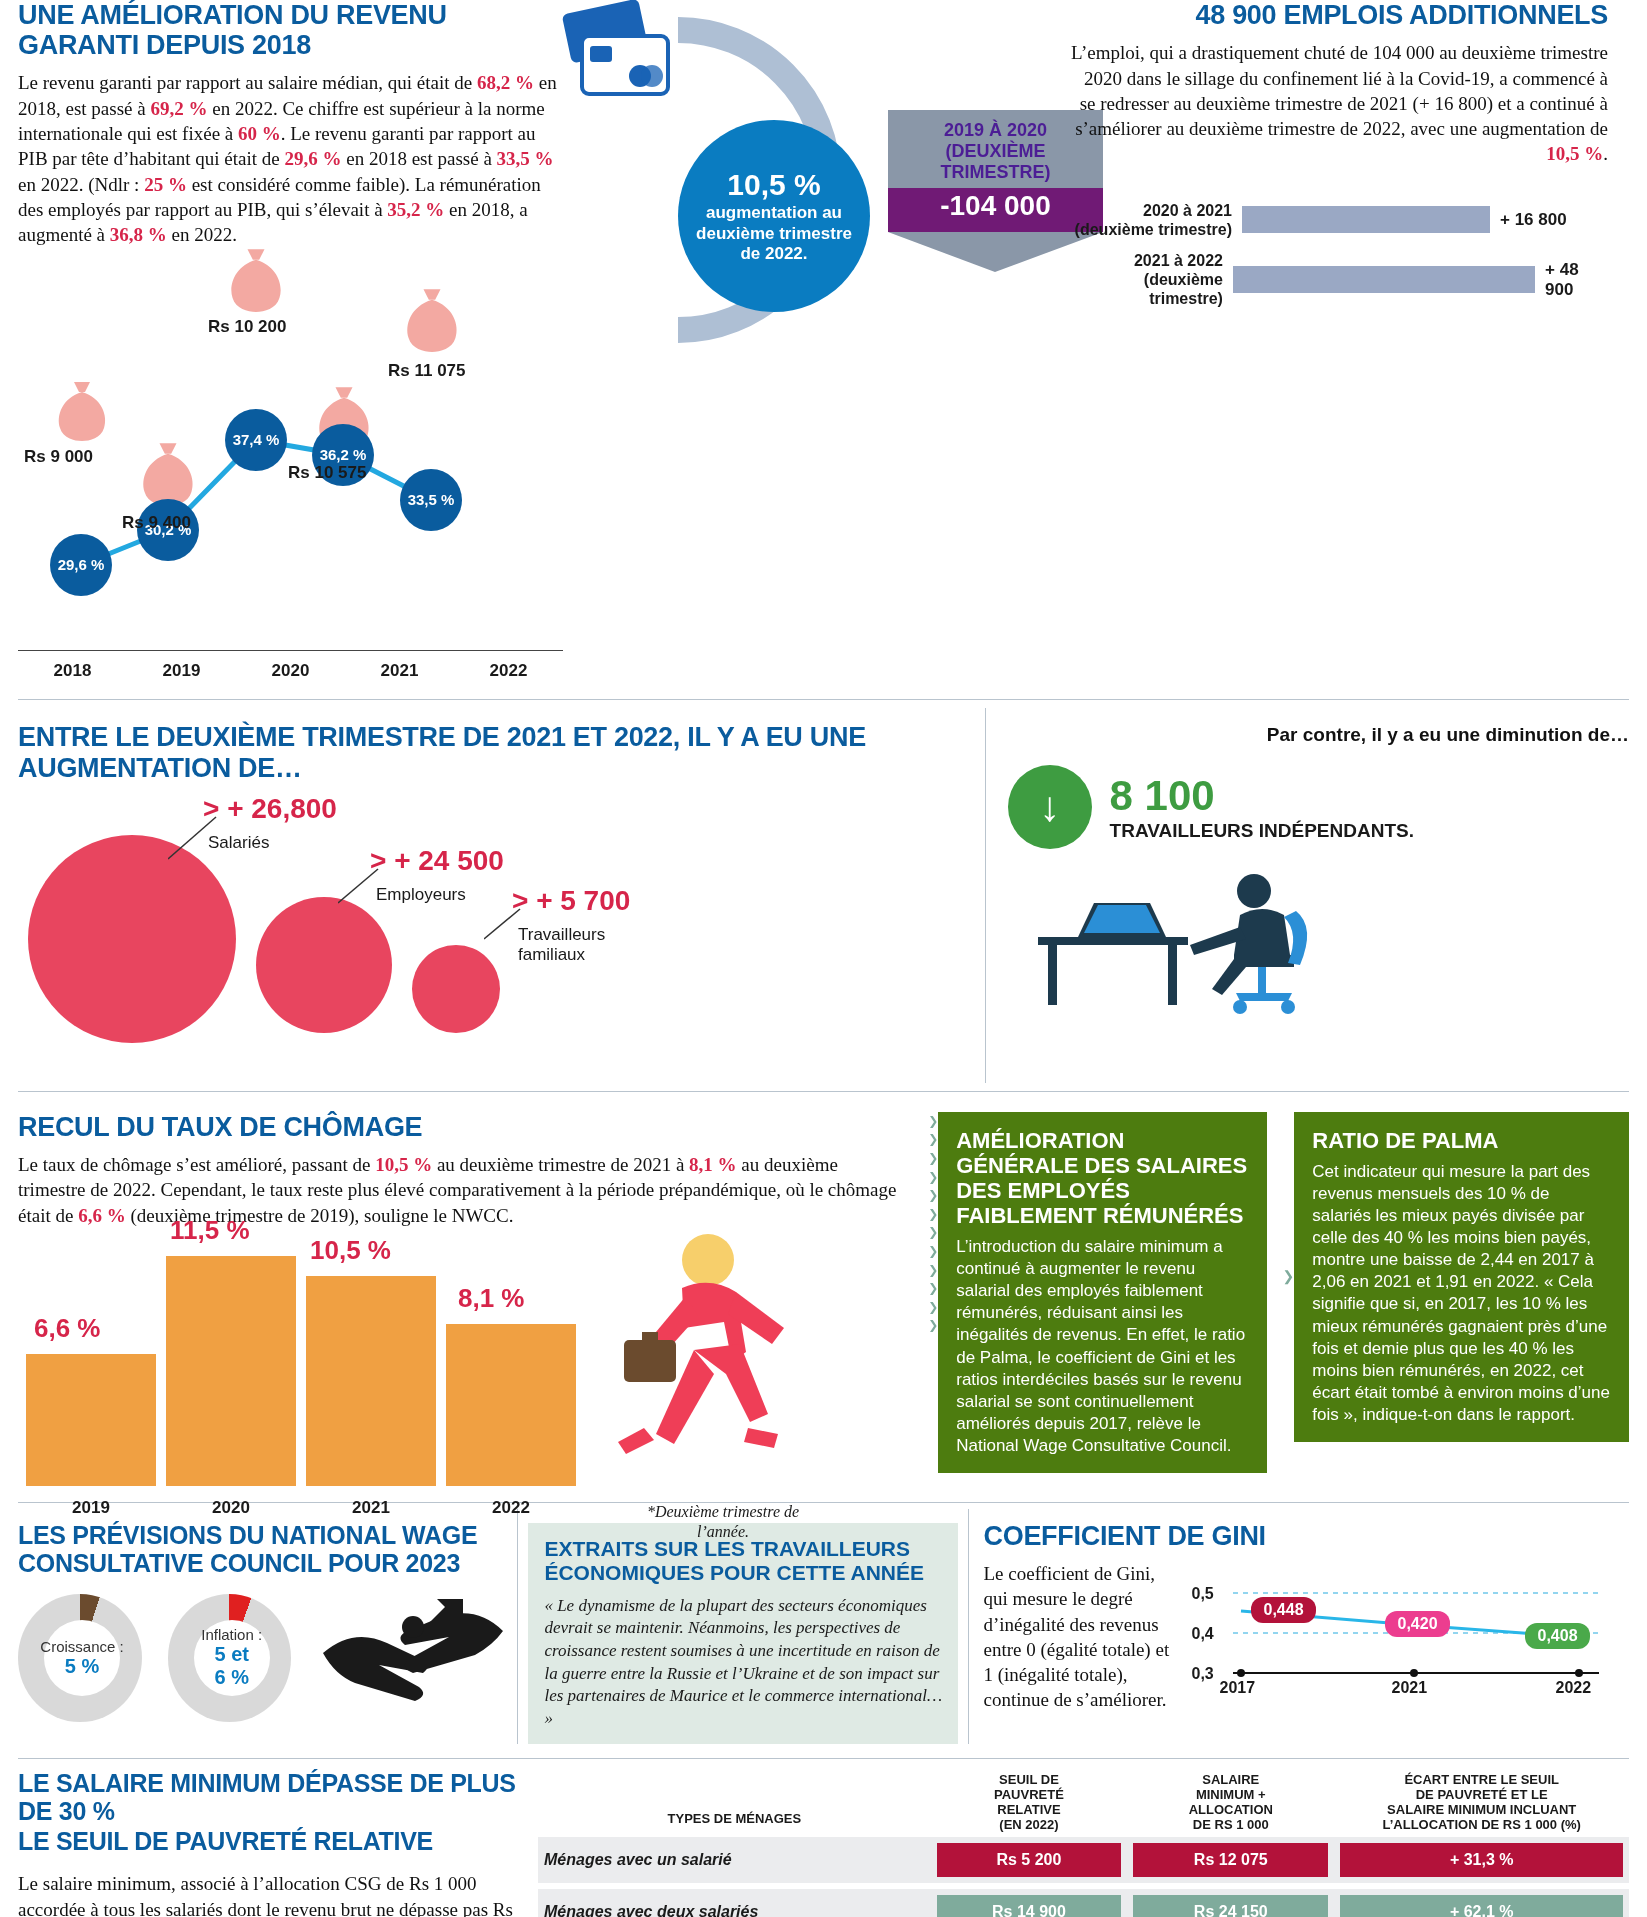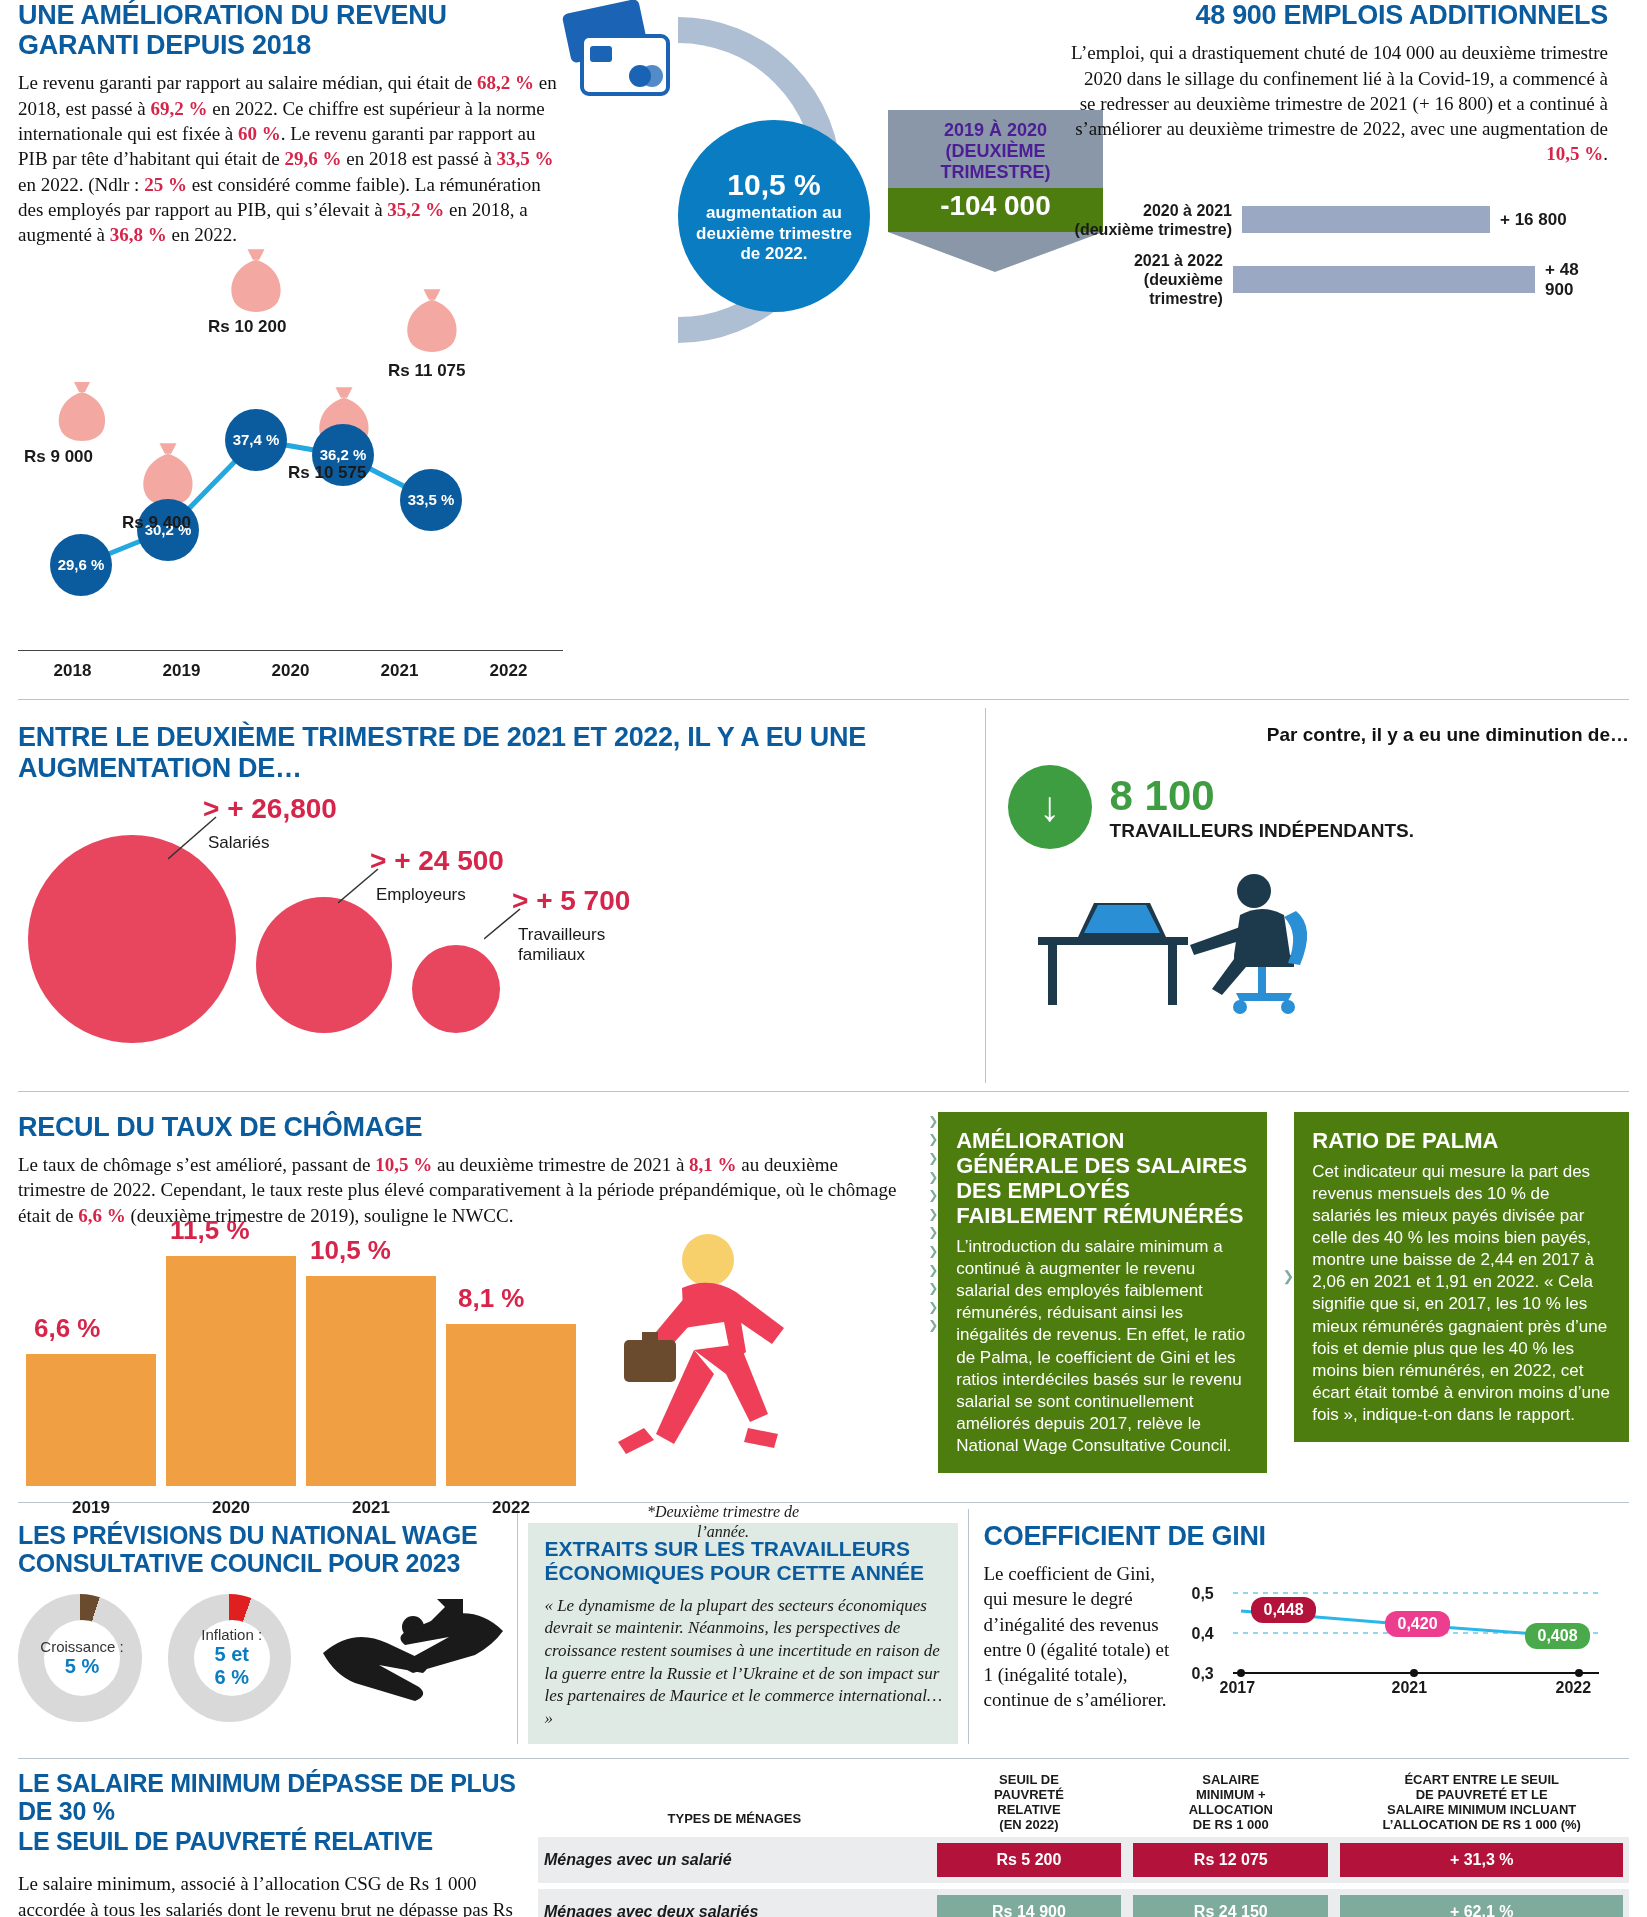--- a/index.html
+++ b/index.html
@@ -47,21 +47,21 @@
   }
   .bubble .big { font-size:30px; font-weight:bold; }
   .bubble .small { font-size:17px; font-weight:bold; padding:0 18px; }
 
   
   .arrowbox { position:absolute; left:310px; top:110px; width:215px; }
   .arrowbox .head {
     background:#8a97a8; color:#4c1d95; font-weight:bold; text-align:center;
     font-size:18px; line-height:1.18; padding:10px 6px 4px 6px;
   }
-  .arrowbox .val { background:#4d7c0f; color:#fff; font-weight:bold; font-size:28px; text-align:center; padding:2px 0 10px; }
+  .arrowbox .val { background:#701a75; color:#fff; font-weight:bold; font-size:28px; text-align:center; padding:2px 0 10px; }
   .arrowbox .tip {
     width:0;height:0;margin:0 auto;
     border-left:107px solid transparent; border-right:108px solid transparent;
     border-top:40px solid #8a97a8;
   }
   .empbar-row { display:flex; align-items:center; margin-bottom:12px; }
   .empbar-label { width:172px; text-align:right; font-weight:bold; line-height:1.2; padding-right:10px; }
   .empbar { height:27px; background:#9aa8c4; }
   .empbar-val { font-weight:bold; margin-left:10px; font-size:17px; }
 

